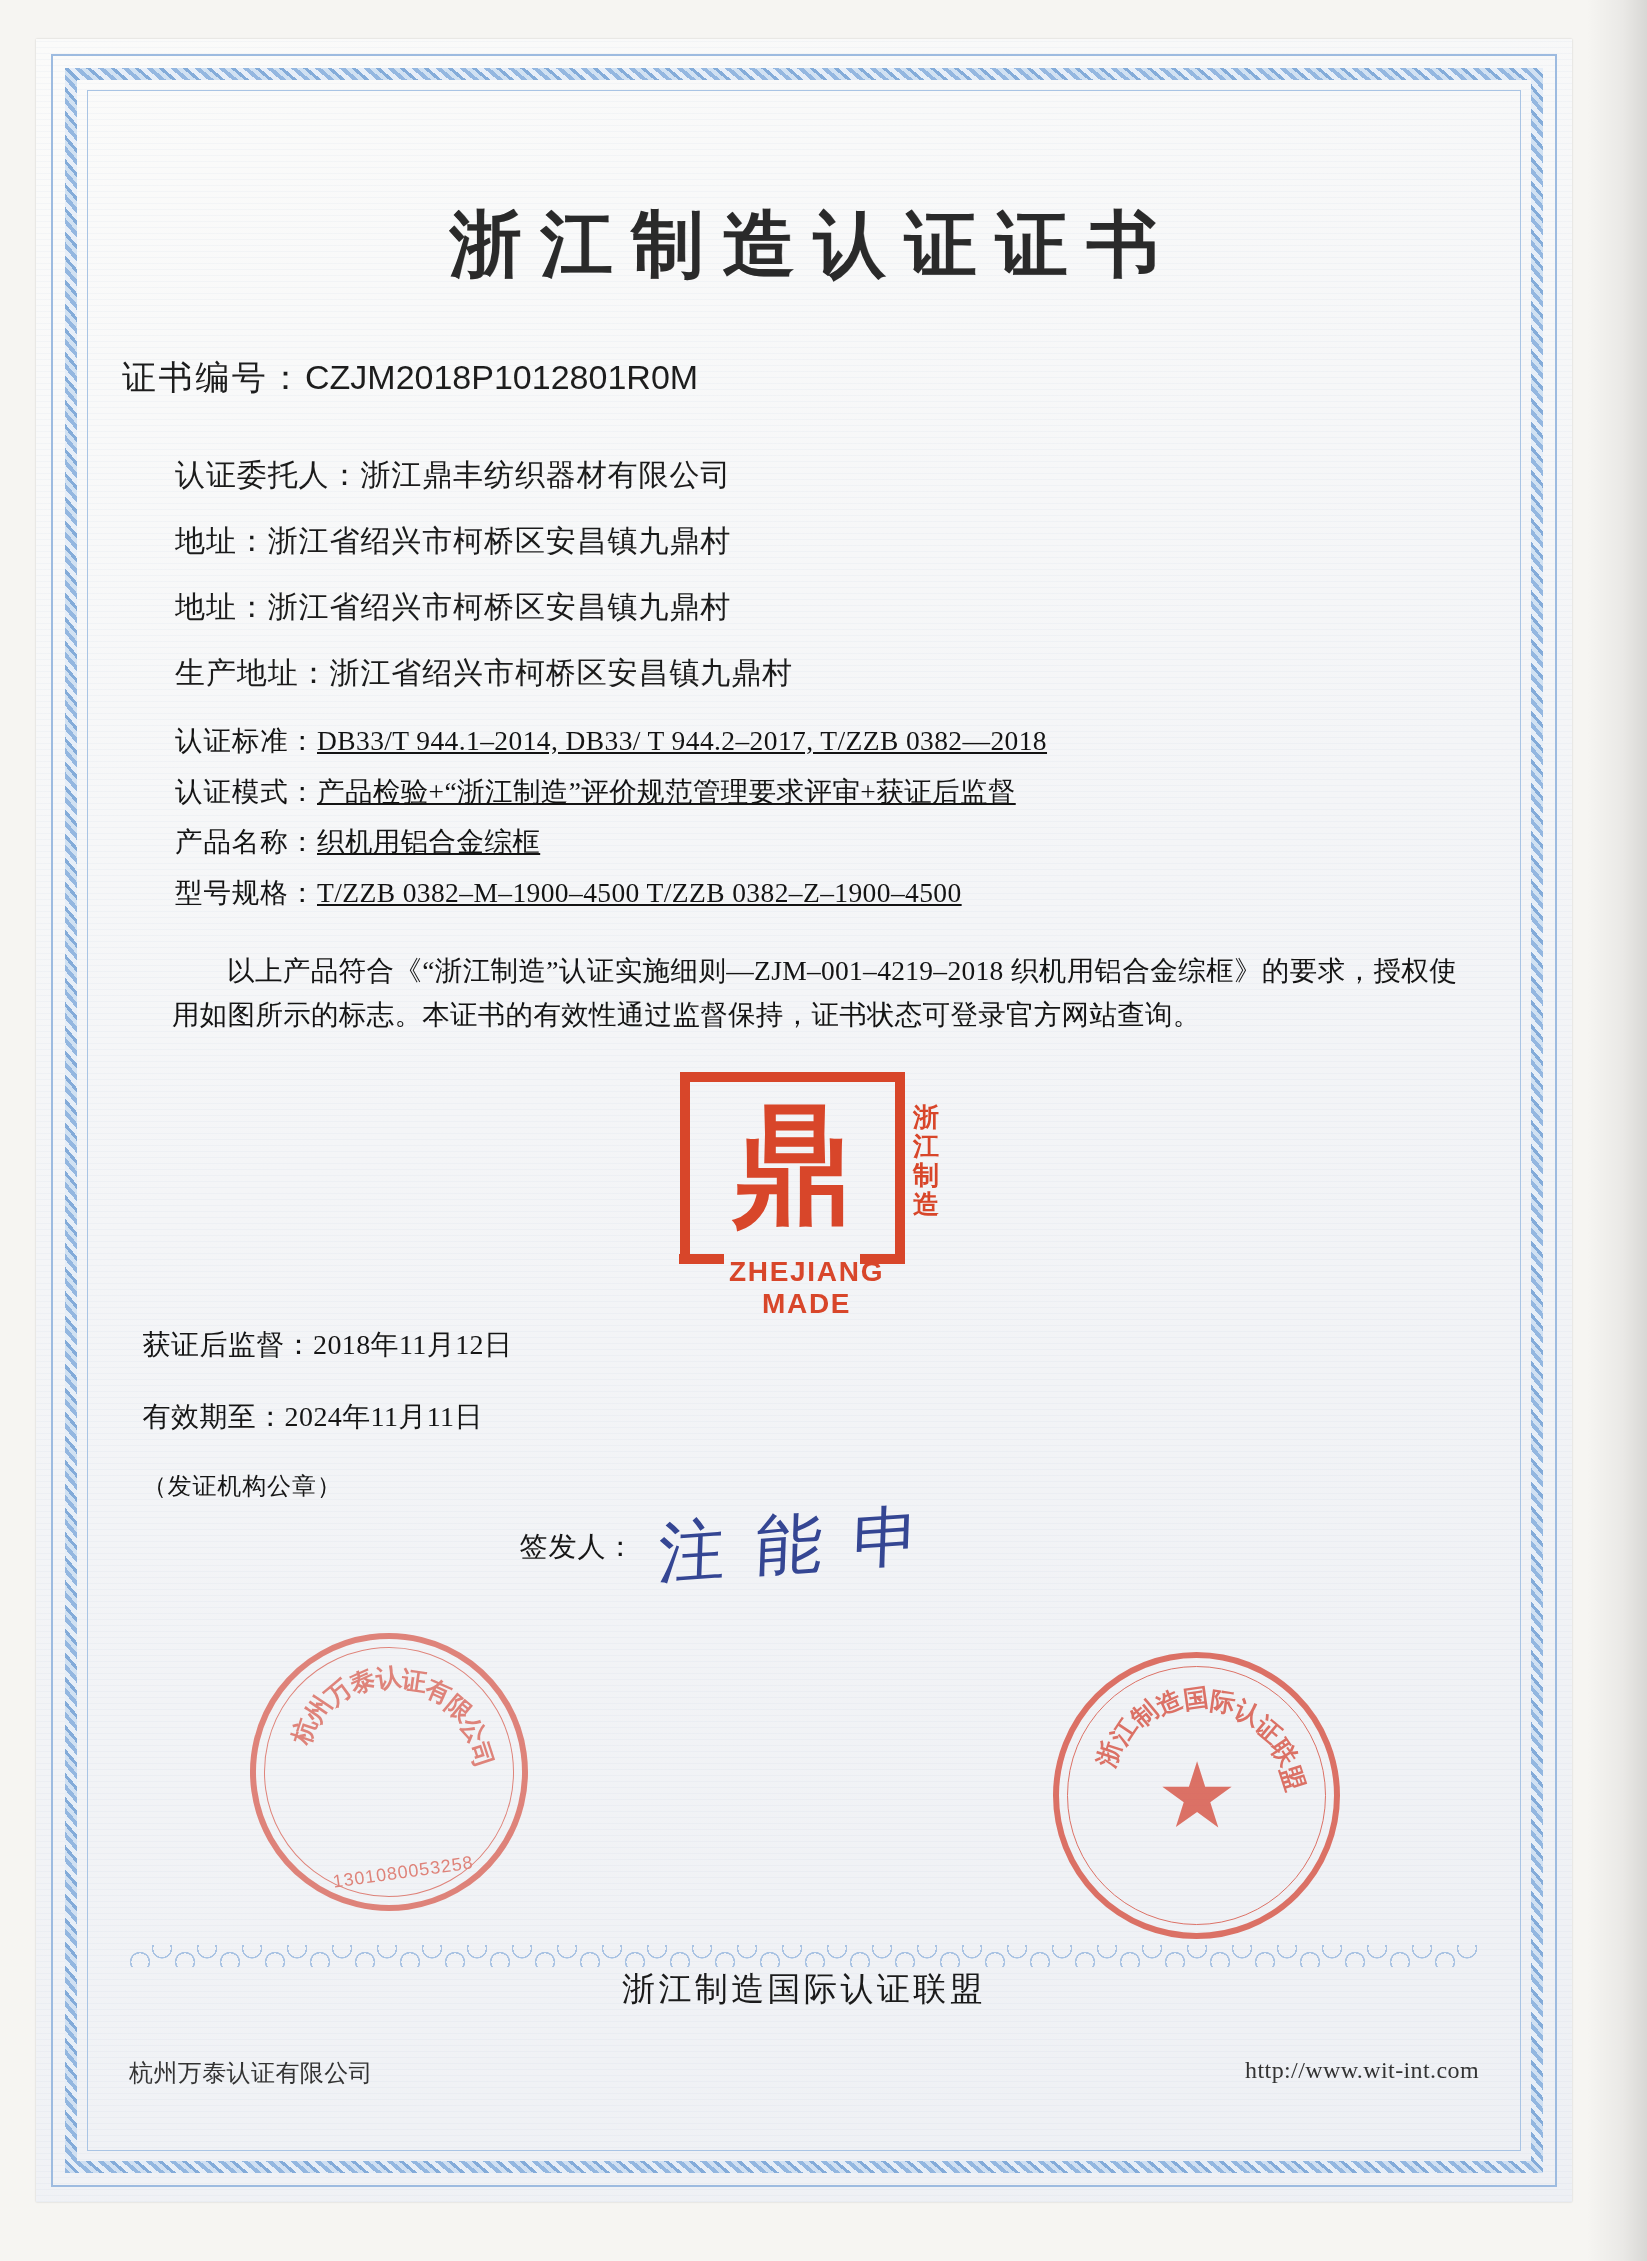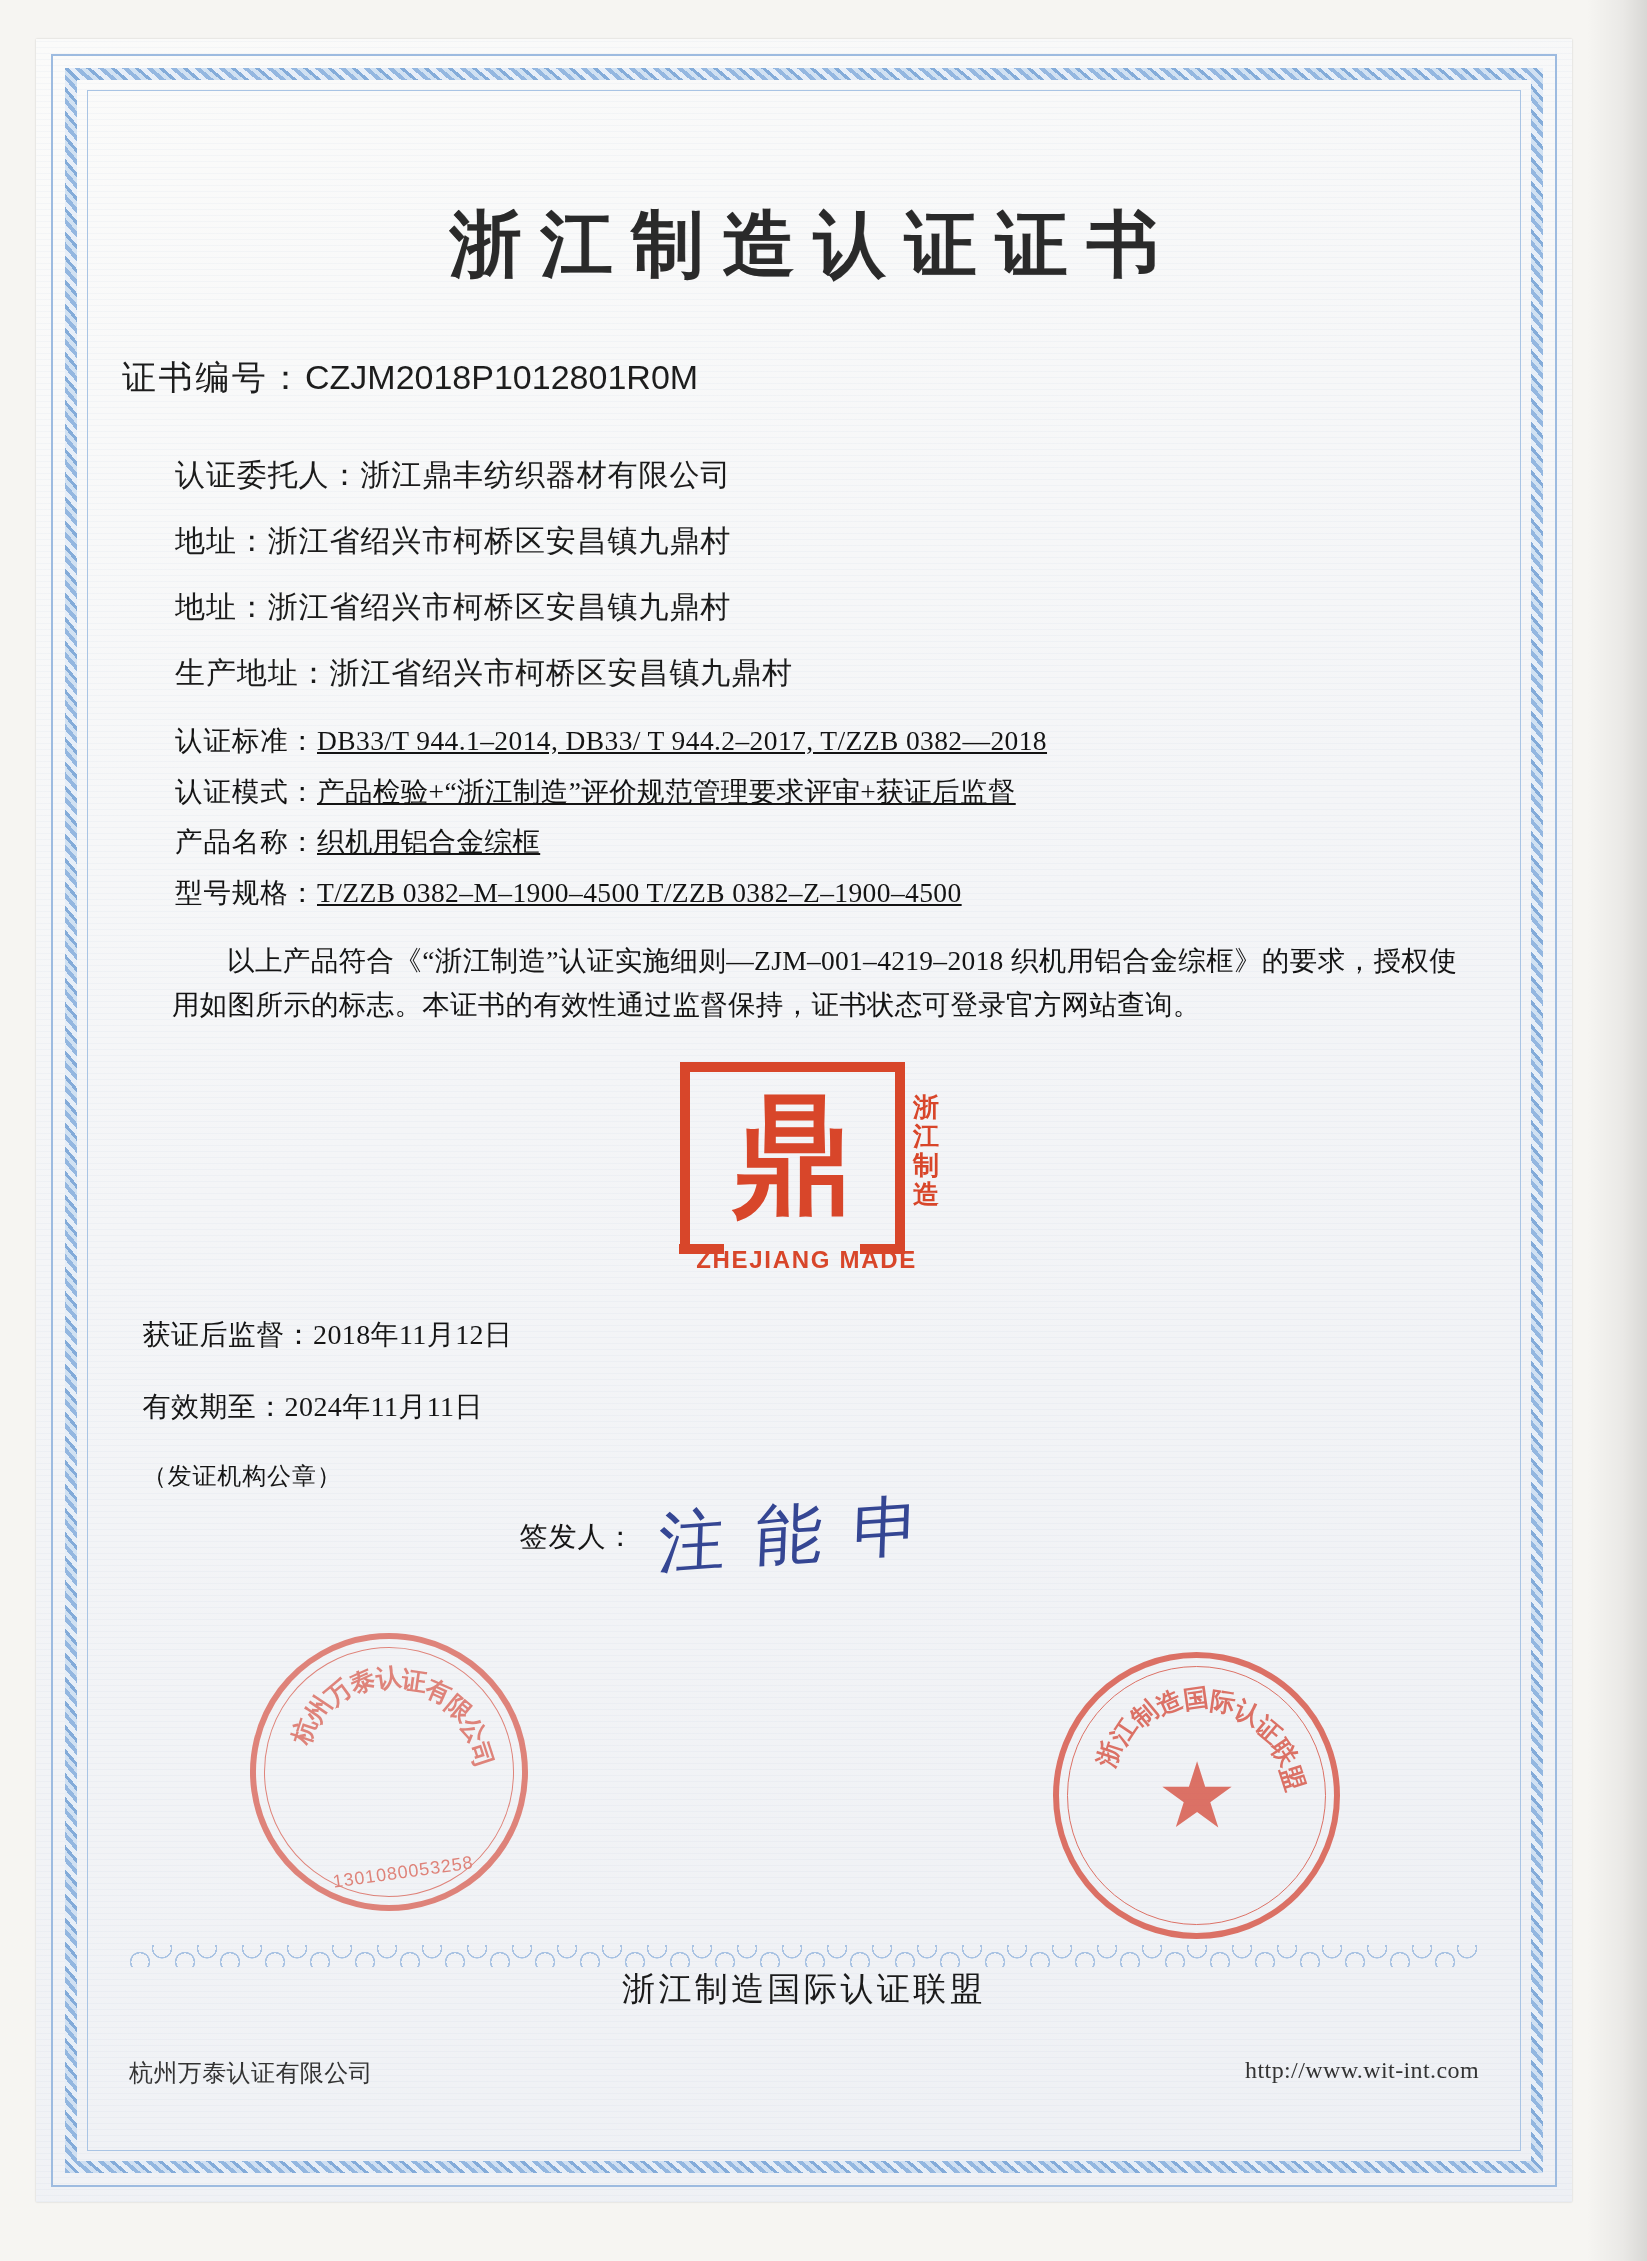--- a/index.html
+++ b/index.html
@@ -128,21 +128,21 @@
     color: #141414;
     line-height: 1.15;
     margin-bottom: 19px;
     letter-spacing: 0.4px;
   }
   .spec .row .k { letter-spacing: 0.9px; }
   .spec .row .v { font-family: "Liberation Serif", serif; text-decoration: underline; }
 
   
   .statement {
-    margin-top: 30px;
+    margin-top: 40px;
     padding-left: 50px;
     padding-right: 29px;
     font-size: 27.5px;
     line-height: 1.62;
     color: #141414;
     text-align: justify;
     text-indent: 55px;
     letter-spacing: 0.3px;
   }
 
@@ -207,21 +207,21 @@
     text-align: center;
   }
   .logo .en {
     position: absolute;
     left: 5.1px;
     top: 184px;
     width: 244px;
     text-align: center;
     color: #d8462a;
     font-family: "Liberation Sans", sans-serif;
-    font-size: 24px;
+    font-size: 28px;
     font-weight: bold;
     letter-spacing: 1.7px;
   }
 
   
   .dates {
     margin-top: 41px;
     padding-left: 20.6px;
     position: relative;
   }

